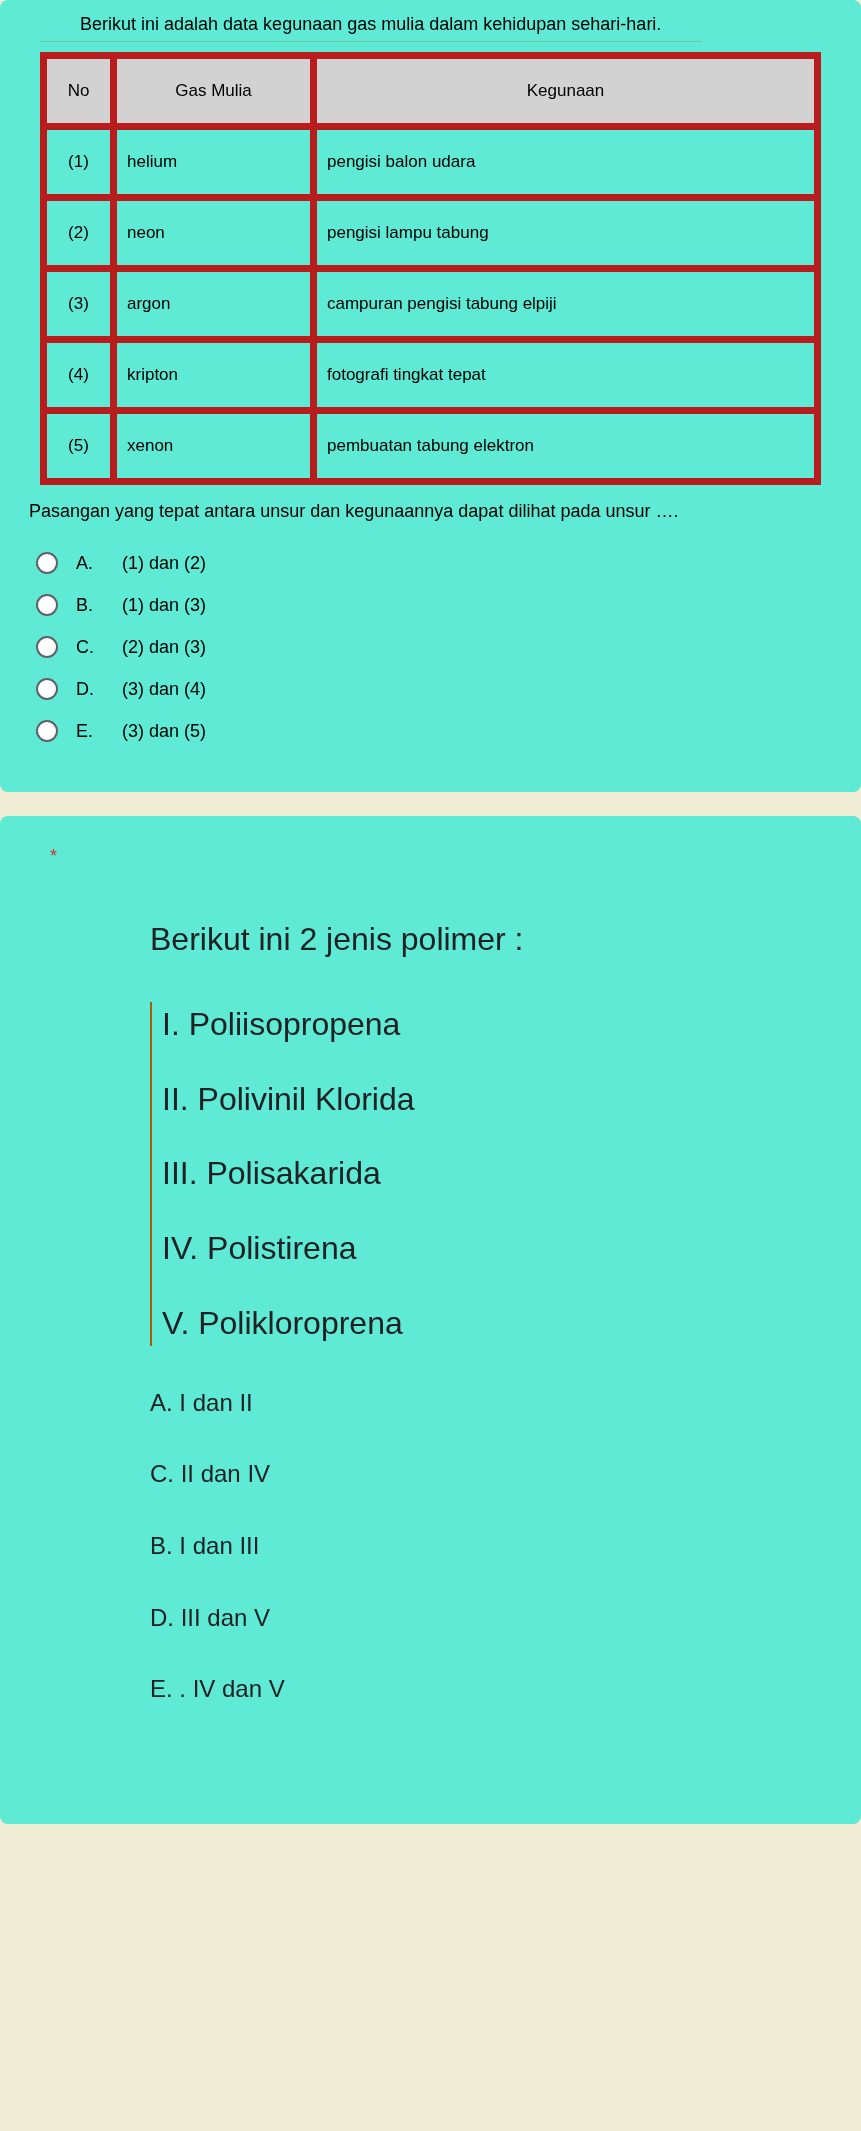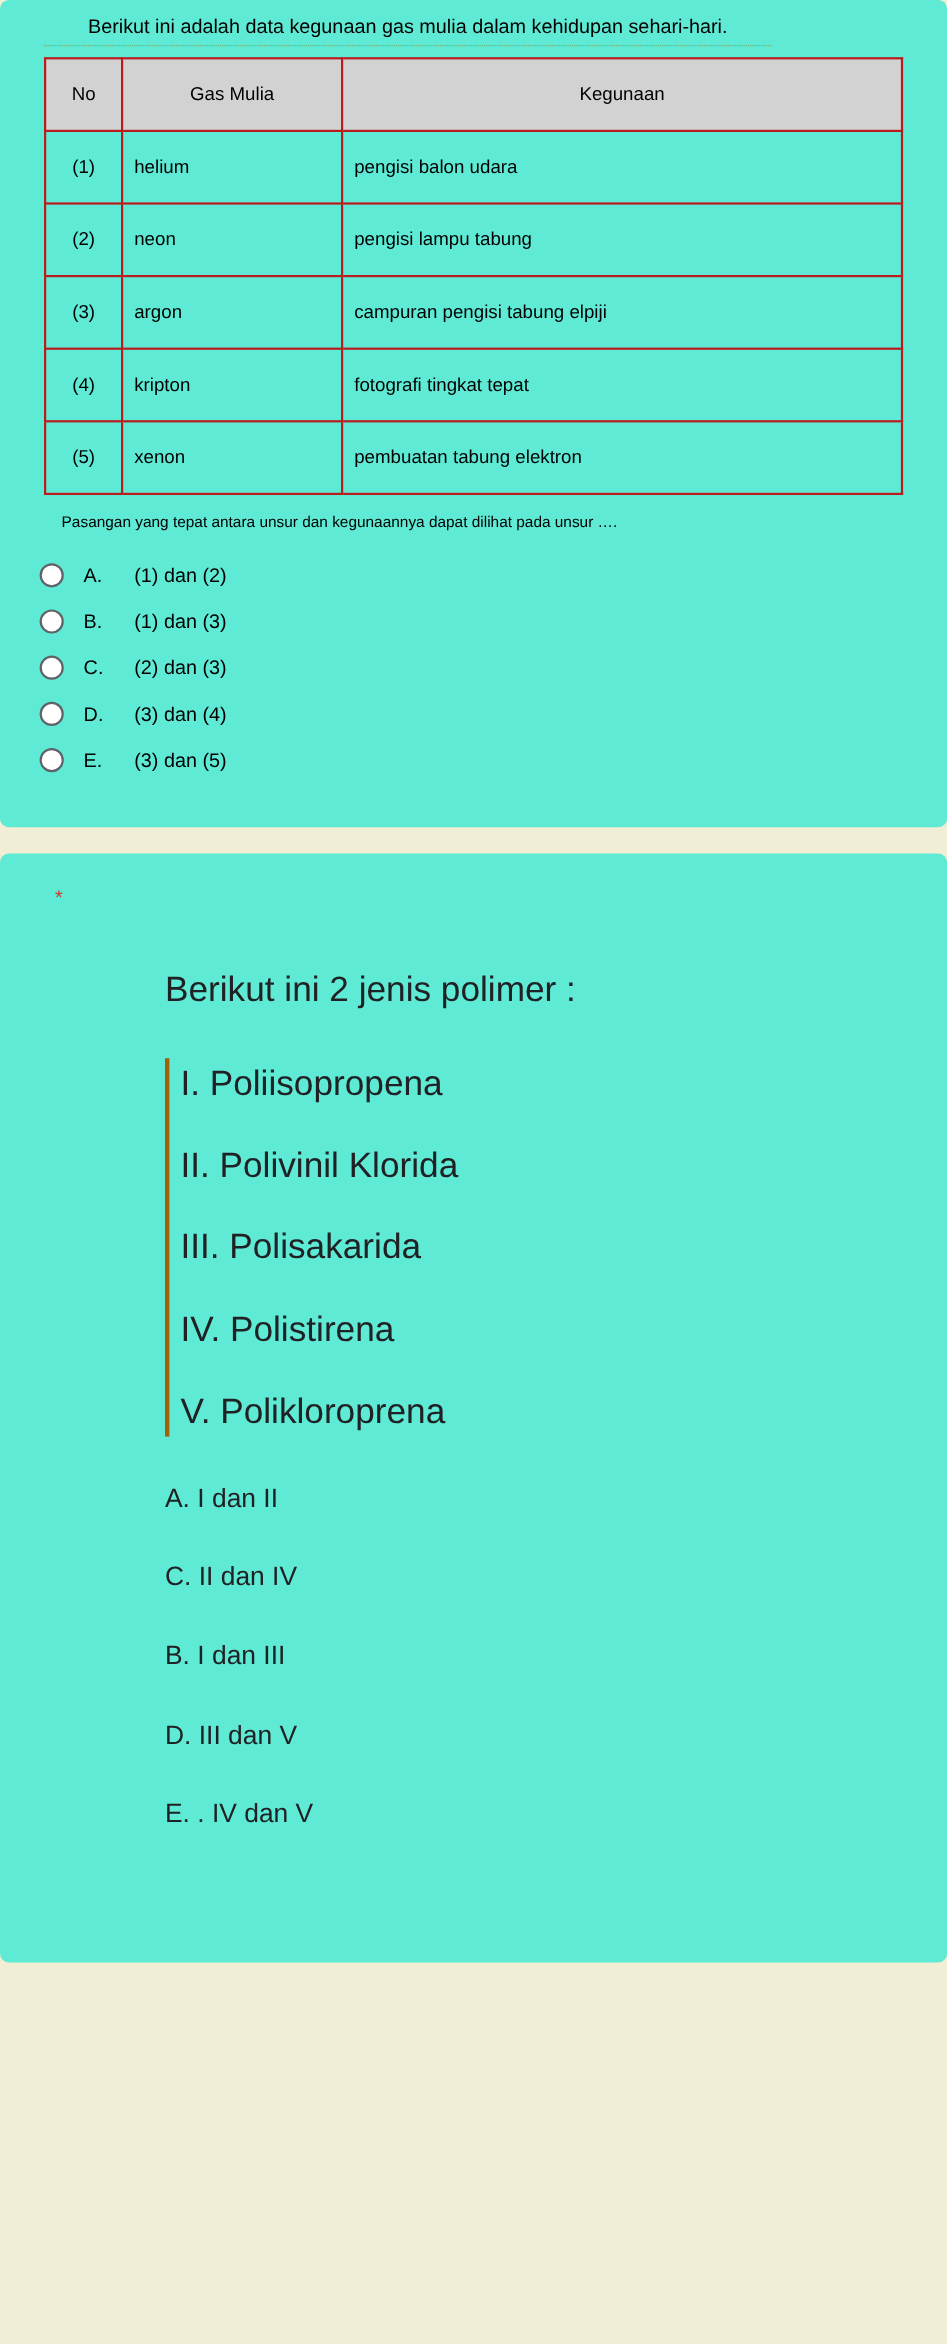--- a/index.html
+++ b/index.html
@@ -26,35 +26,35 @@
     margin-bottom: 6px;
   }
   .intro-container { padding-top: 4px; }
   table.data-table {
     border-collapse: collapse;
     width: calc(100% - 80px);
     margin: 4px 40px 12px 40px;
     font-size: 17px;
   }
   table.data-table th, table.data-table td {
-    border: 2px solid #b91c1c;
+    border: 7px solid #b91c1c;
     padding: 22px 10px;
     text-align: left;
     vertical-align: top;
   }
   table.data-table th {
     background: #d2d2d2;
     font-weight: normal;
     text-align: center;
   }
   table.data-table td.no-col { text-align: center; width: 70px; }
   table.data-table td.gas-col { width: 200px; }
   .follow-text {
-    font-size: 14px;
-    padding: 4px 40px 20px 56px;
+    font-size: 18px;
+    padding: 4px 40px 20px 29px;
   }
   .options { padding: 0 36px; }
   .option-row {
     display: flex;
     align-items: center;
     gap: 18px;
     padding: 10px 0;
     font-size: 18px;
     cursor: pointer;
   }
@@ -77,21 +77,21 @@
     display: block;
   }
   .q2-block { padding: 0 100px 0 100px; }
   .q2-intro {
     font-size: 32px;
     color: #202124;
     margin-bottom: 40px;
     line-height: 1.4;
   }
   .polymer-list {
-    border-left: 4px solid #a16207;
+    border-left: 2px solid #a16207;
     padding-left: 10px;
     margin-bottom: 40px;
   }
   .polymer-item {
     font-size: 32px;
     color: #202124;
     line-height: 1.4;
     margin-bottom: 30px;
   }
   .polymer-item:last-child { margin-bottom: 0; }

